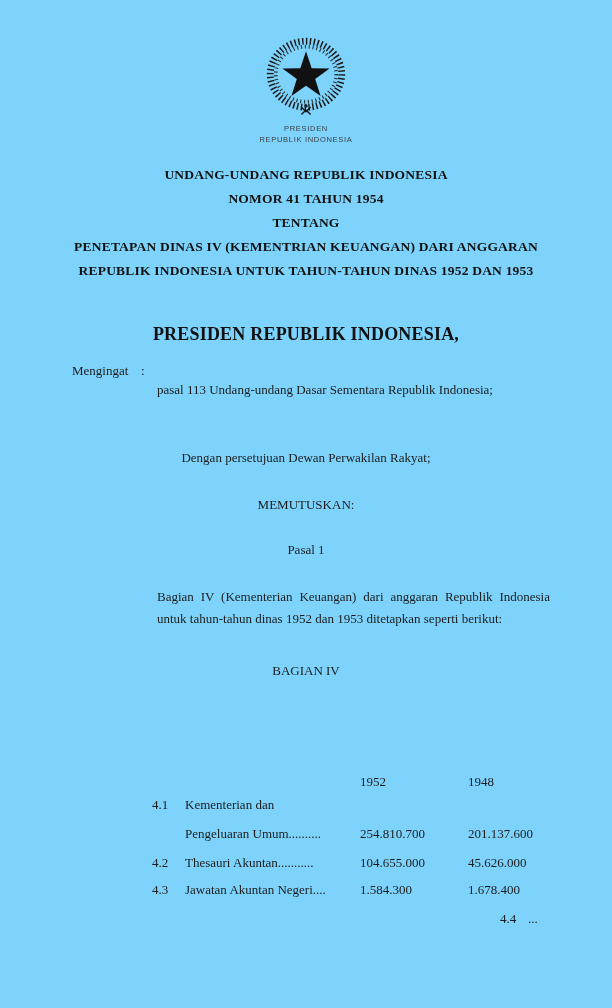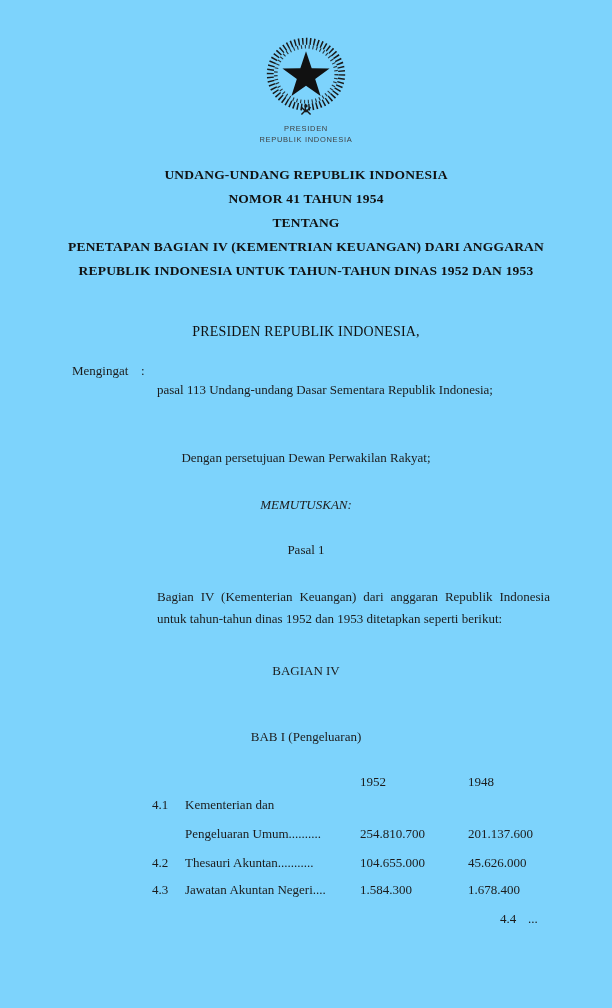--- a/index.html
+++ b/index.html
@@ -13,27 +13,27 @@
   }
   .abs{position:absolute;}
   .centered{left:0;right:0;text-align:center;}
   .seal-wrap{top:33px;left:0;right:0;display:flex;flex-direction:column;align-items:center;}
   .seal-text{
     font-family:"Liberation Sans", sans-serif;
     font-size:7.5px;line-height:11px;letter-spacing:0.7px;
     color:#3f3f3f;text-align:center;margin-top:2px;
   }
   .title-block{top:163px;font-weight:bold;font-size:13.5px;line-height:24px;letter-spacing:0.2px;color:#111;}
-  .presiden-heading{top:324px;font-weight:normal;font-size:14px;letter-spacing:0.2px;color:#111;text-align:center;}
+  .presiden-heading{top:324px;font-weight:bold;font-size:18px;letter-spacing:0.2px;color:#111;text-align:center;}
   .body-text{font-size:13px;}
   .mengingat-label{top:363px;left:72px;}
   .mengingat-colon{top:363px;left:141px;}
   .mengingat-text{top:382px;left:157px;}
   .dengan-line{top:450px;}
-  .memutuskan-line{top:497px;font-style:italic;}
+  .memutuskan-line{top:497px;}
   .pasal-heading{top:542px;}
   .pasal-body{top:586px;left:157px;width:393px;text-align:justify;line-height:21.5px;}
   .bagian-block{top:660px;line-height:22px;}
   .bab-heading{top:729px;}
   .tbl-cell{font-size:13px;white-space:nowrap;}
   .col-no{left:152px;}
   .col-label{left:185px;}
   .col-1952{left:360px;}
   .col-1953{left:468px;}
   .row-header{top:774px;}
@@ -64,41 +64,40 @@
     <div class="seal-text">
       <div>PRESIDEN</div>
       <div>REPUBLIK INDONESIA</div>
     </div>
   </div>
 
   <div class="abs centered title-block">
     <div>UNDANG-UNDANG REPUBLIK INDONESIA</div>
     <div>NOMOR 41 TAHUN 1954</div>
     <div>TENTANG</div>
-    <div>PENETAPAN BAGIAN IV (KEMENTRIAN KEUANGAN) DARI ANGGARAN</div>
+    <div>PENETAPAN DINAS IV (KEMENTRIAN KEUANGAN) DARI ANGGARAN</div>
     <div>REPUBLIK INDONESIA UNTUK TAHUN-TAHUN DINAS 1952 DAN 1953</div>
   </div>
 
   <div class="abs centered presiden-heading">PRESIDEN REPUBLIK INDONESIA,</div>
 
   <div class="abs body-text mengingat-label">Mengingat</div>
   <div class="abs body-text mengingat-colon">:</div>
   <div class="abs body-text mengingat-text">pasal 113 Undang-undang Dasar Sementara Republik Indonesia;</div>
 
   <div class="abs centered body-text dengan-line">Dengan persetujuan Dewan Perwakilan Rakyat;</div>
   <div class="abs centered body-text memutuskan-line">MEMUTUSKAN:</div>
 
   <div class="abs centered body-text pasal-heading">Pasal 1</div>
   <div class="abs body-text pasal-body">Bagian IV (Kementerian Keuangan) dari anggaran Republik Indonesia untuk tahun-tahun dinas 1952 dan 1953 ditetapkan seperti berikut:</div>
 
   <div class="abs centered body-text bagian-block">
     <div>BAGIAN IV</div>
   </div>
 
-  <div class="abs centered body-text bab-heading">BAB I (Pengeluaran)</div>
 
   <div class="abs tbl-cell col-1952 row-header">1952</div>
   <div class="abs tbl-cell col-1953 row-header">1948</div>
 
   <div>
     <span class="abs tbl-cell col-no row-1a">4.1</span>
     <span class="abs tbl-cell col-label row-1a">Kementerian dan</span>
     <span class="abs tbl-cell col-label row-1b">Pengeluaran Umum..........</span>
     <span class="abs tbl-cell col-1952 row-1b">254.810.700</span>
     <span class="abs tbl-cell col-1953 row-1b">201.137.600</span>

